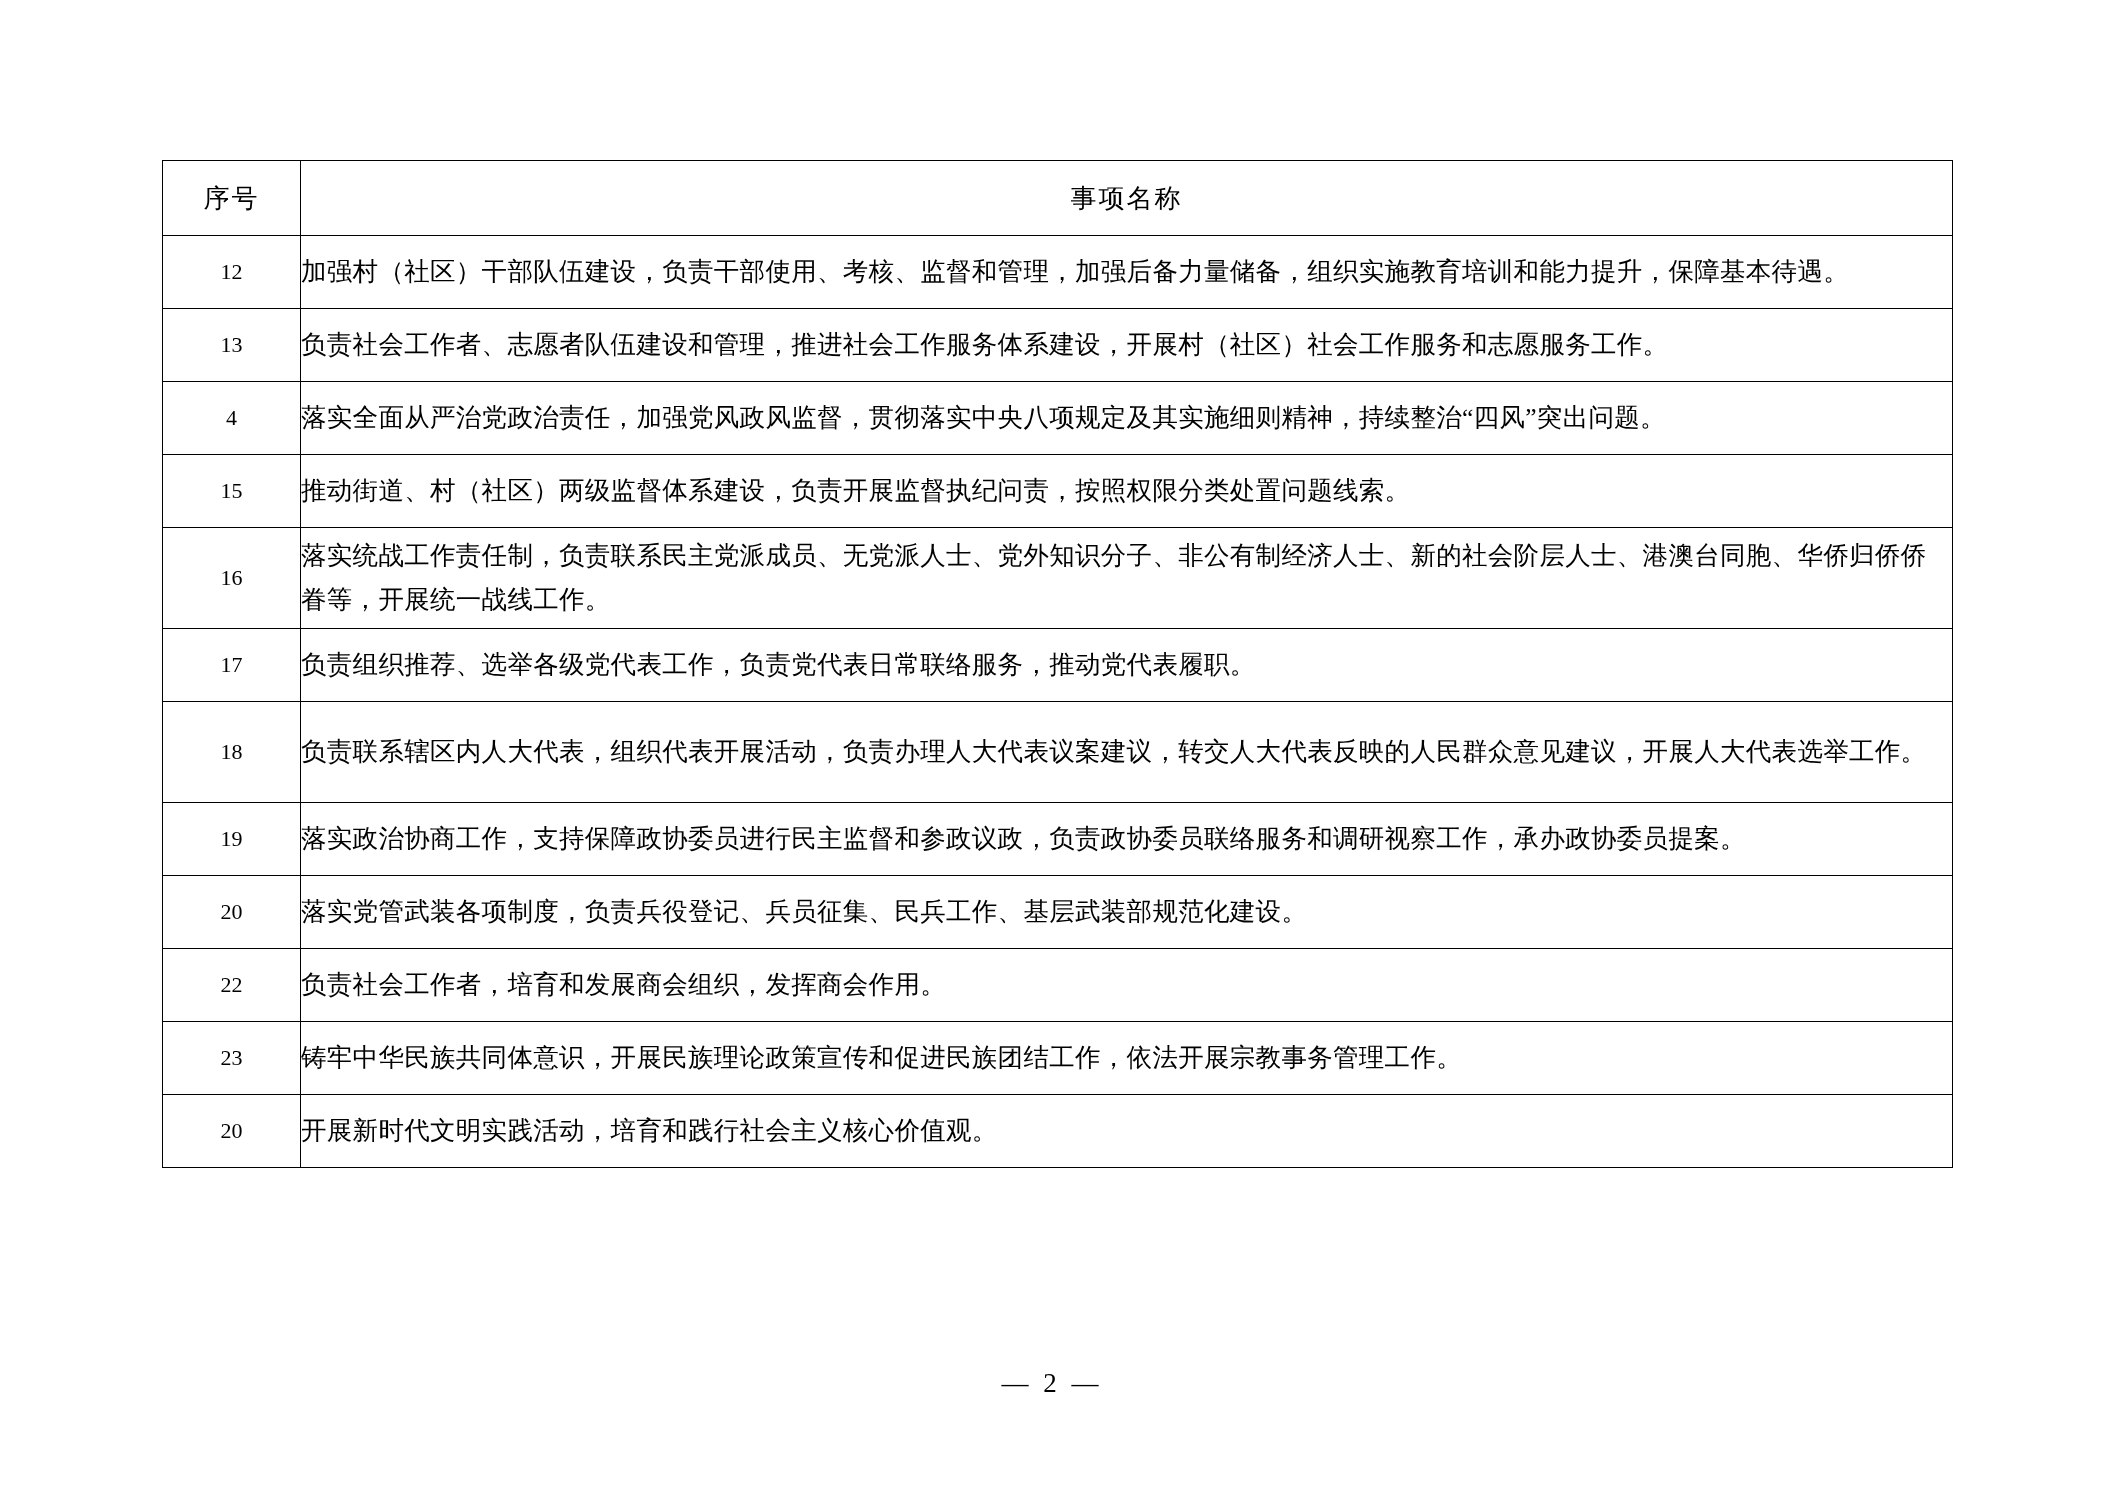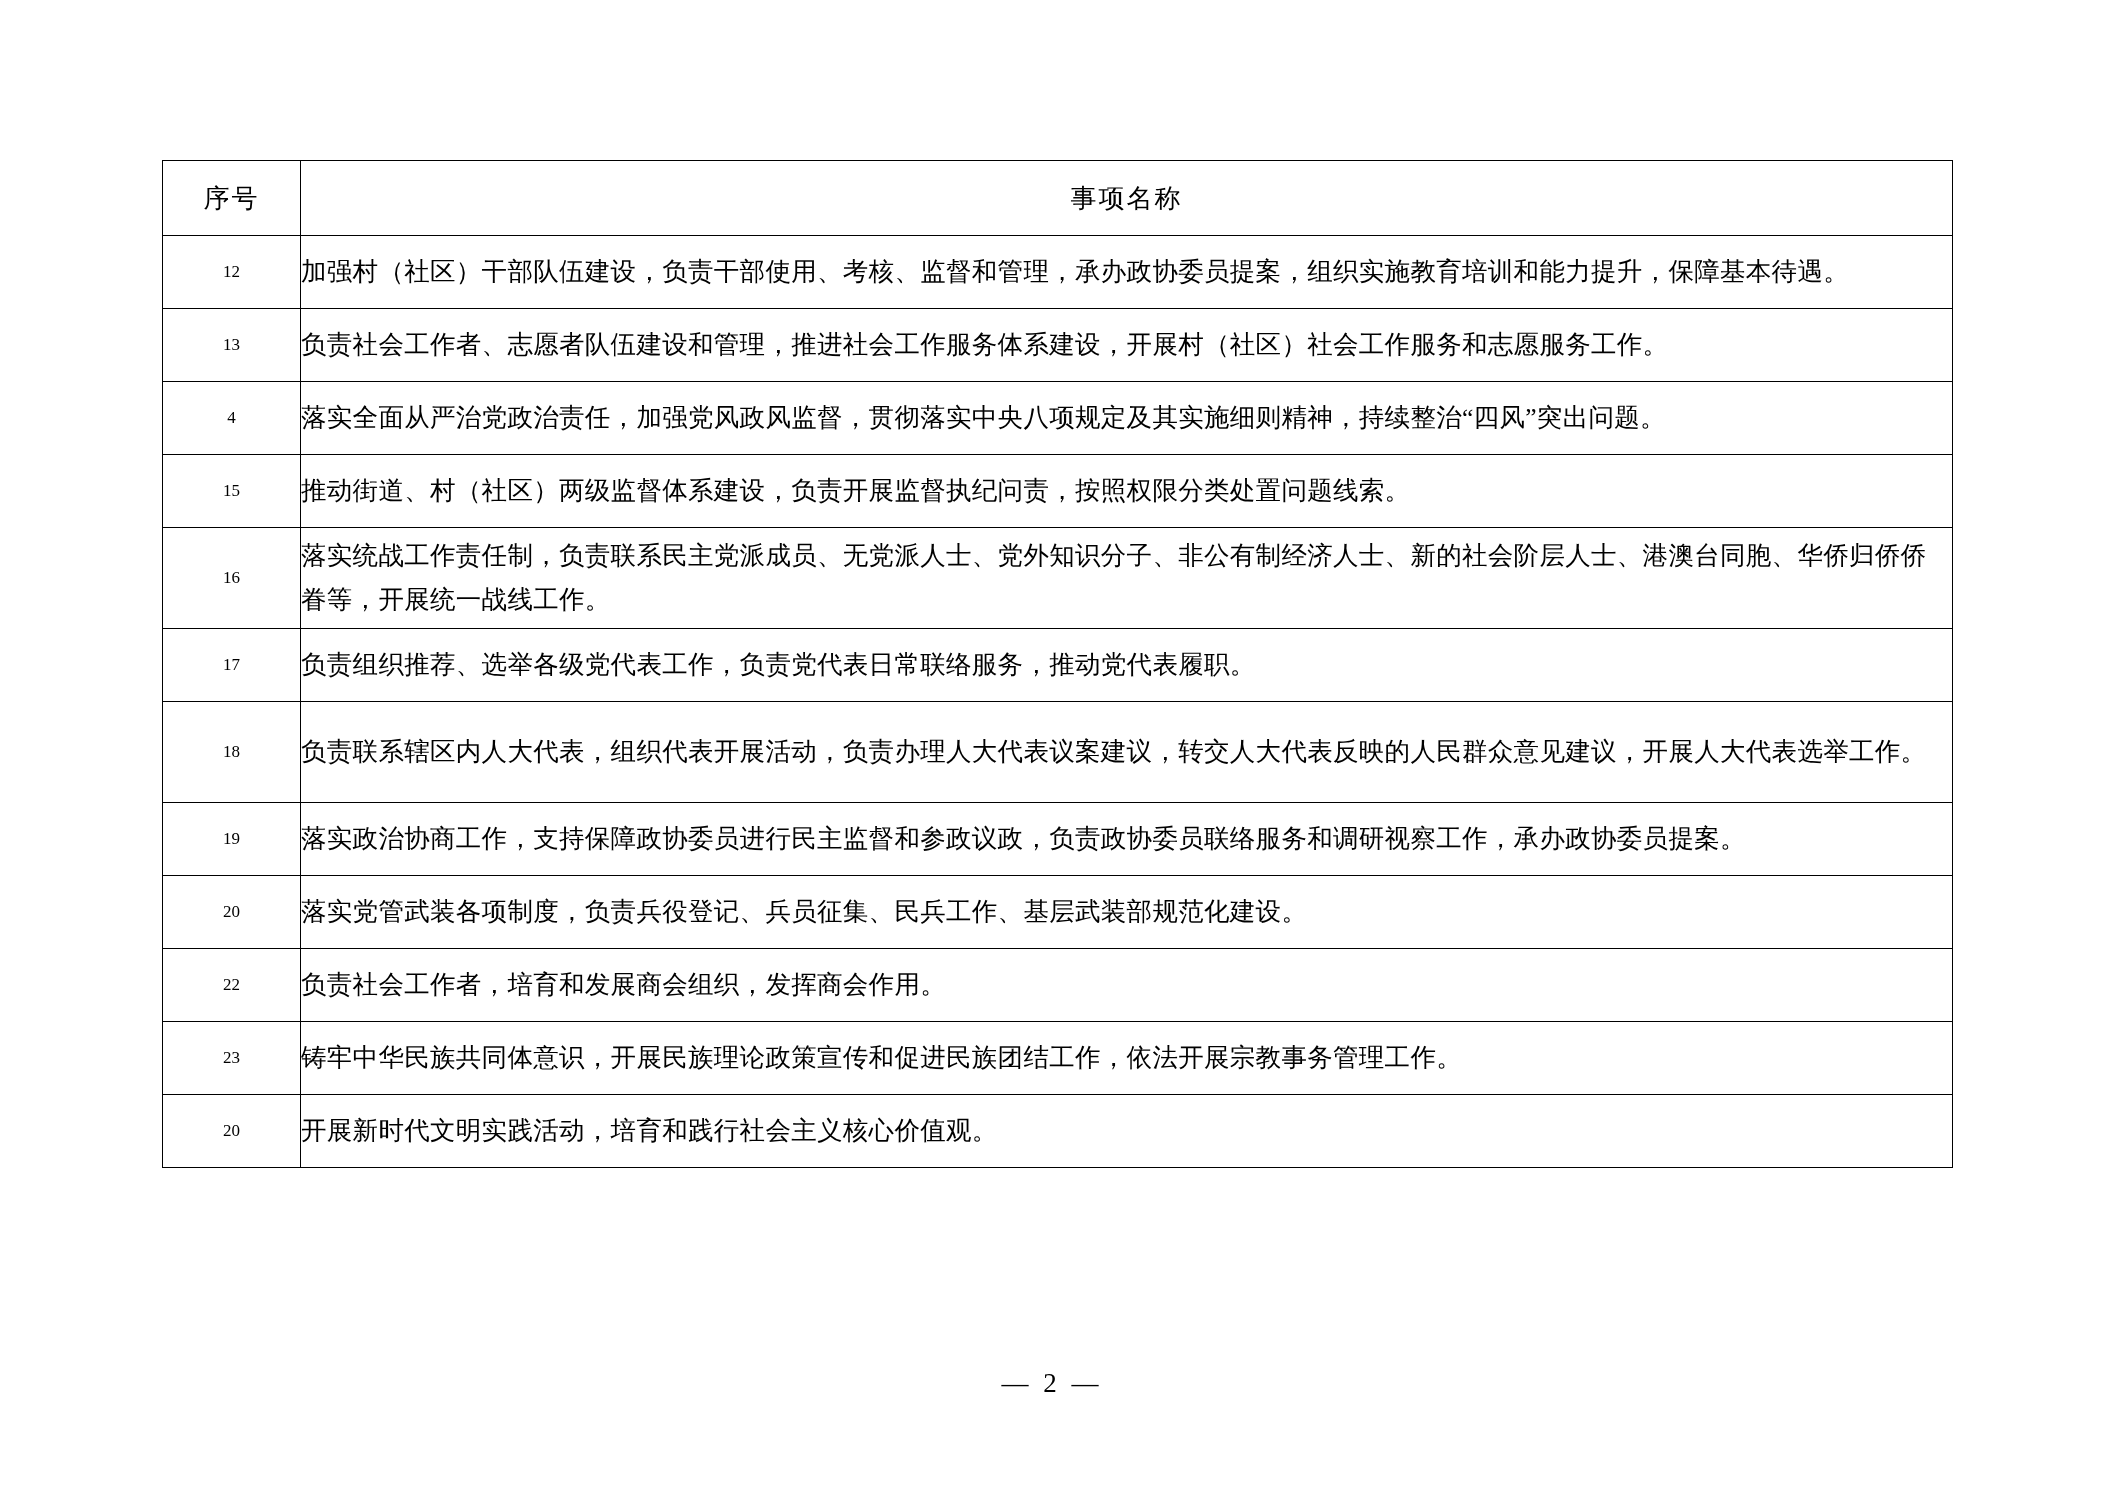--- a/index.html
+++ b/index.html
@@ -44,21 +44,21 @@
 
   th.hdr {
     font-weight: normal;
     font-size: 26px;
     text-align: center;
     height: 74px;
     letter-spacing: 2px;
   }
   td.num {
     text-align: center;
-    font-size: 17px;
+    font-size: 22px;
     font-family: "Liberation Serif", "DejaVu Serif", serif;
   }
   td.name {
     text-align: left;
     font-size: 25.5px;
     line-height: 44px;
     padding: 10px 16px 10px 20px;
     letter-spacing: 0.3px;
   }
   tr.r-1line td { height: 72px; }
@@ -87,21 +87,21 @@
       </colgroup>
       <thead>
         <tr>
           <th class="hdr">序号</th>
           <th class="hdr">事项名称</th>
         </tr>
       </thead>
       <tbody id="table-body">
           <tr class="r-1line">
             <td class="num">12</td>
-            <td class="name">加强村（社区）干部队伍建设，负责干部使用、考核、监督和管理，承办政协委员提案，组织实施教育培训和能力提升，保障基本待遇。</td>
+            <td class="name">加强村（社区）干部队伍建设，负责干部使用、考核、监督和管理，加强后备力量储备，组织实施教育培训和能力提升，保障基本待遇。</td>
           </tr>
           <tr class="r-1line">
             <td class="num">13</td>
             <td class="name">负责社会工作者、志愿者队伍建设和管理，推进社会工作服务体系建设，开展村（社区）社会工作服务和志愿服务工作。</td>
           </tr>
           <tr class="r-1line">
             <td class="num">4</td>
             <td class="name">落实全面从严治党政治责任，加强党风政风监督，贯彻落实中央八项规定及其实施细则精神，持续整治“四风”突出问题。</td>
           </tr>
           <tr class="r-1line">

